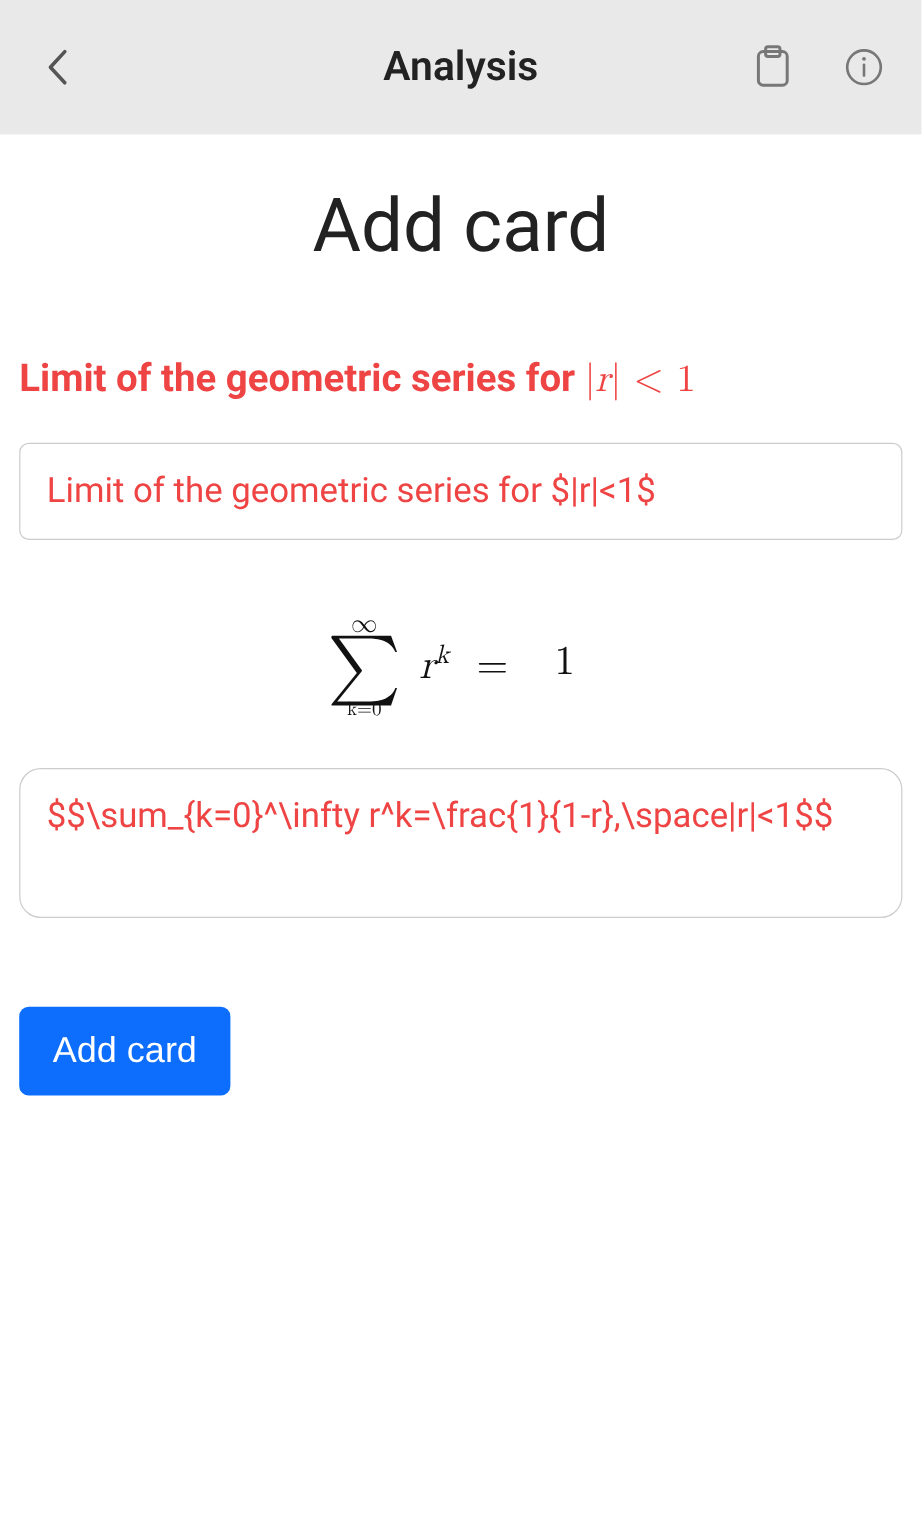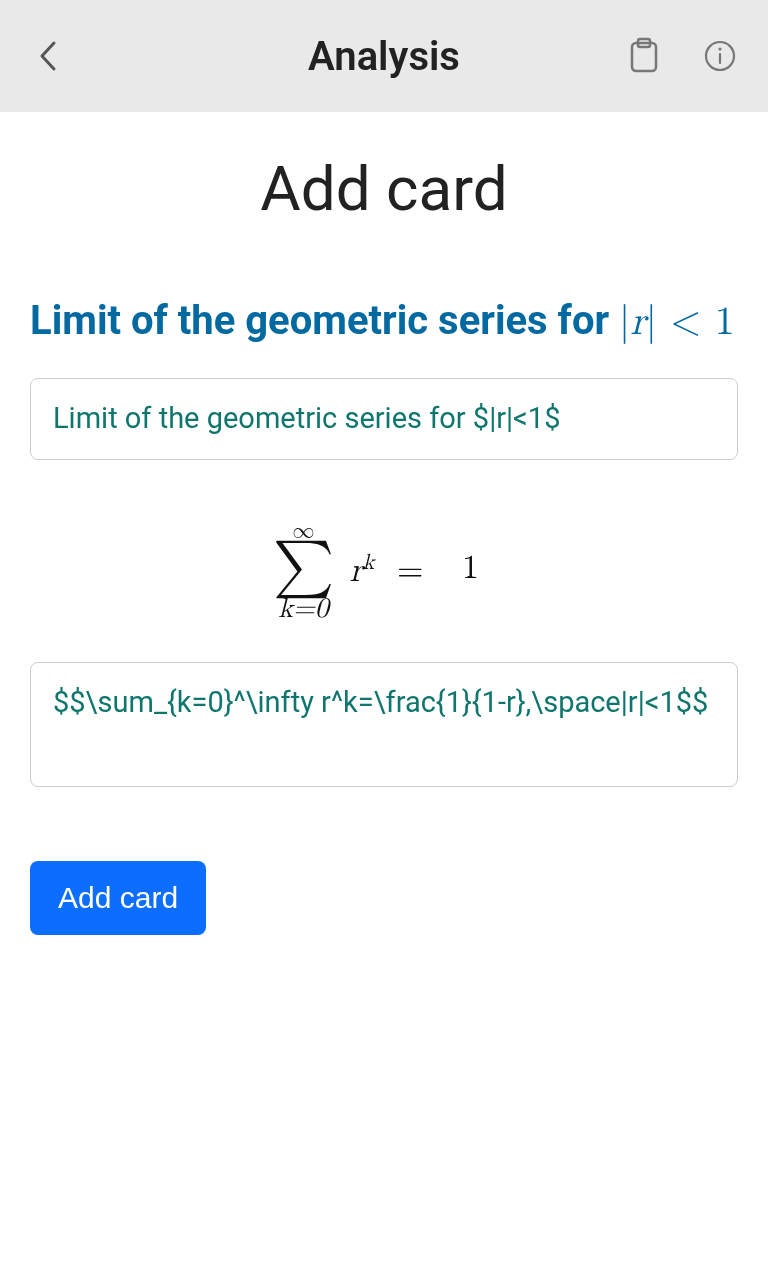--- a/index.html
+++ b/index.html
@@ -14,80 +14,80 @@
   }
   .back-btn {
     width: 40px; height: 40px;
     display: flex; align-items: center; justify-content: center;
     cursor: pointer;
     color: #555;
   }
   .title {
     position: absolute;
     left: 50%; transform: translateX(-50%);
-    font-size: 40px;
+    font-size: 34px;
     font-weight: 600;
     color: #222;
   }
   .header-right {
     margin-left: auto;
     display: flex;
     gap: 36px;
     align-items: center;
   }
   .icon-btn {
     width: 40px; height: 40px;
     display: flex; align-items: center; justify-content: center;
     cursor: pointer;
     color: #777;
   }
   .content {
-    padding: 40px 30px;
+    padding: 40px 16px;
   }
   .page-heading {
     font-size: 62px;
     font-weight: 400;
     text-align: center;
     color: #222;
     margin-bottom: 70px;
   }
   .preview-label {
-    font-size: 40px;
+    font-size: 32px;
     font-weight: 700;
-    color: #0369a1;
+    color: #ef4444;
     margin-bottom: 30px;
     line-height: 1.3;
   }
   .preview-label .math-inline {
     font-weight: 400;
     font-family: "Latin Modern Math", "Cambria Math", Georgia, serif;
   }
   .input-box {
     width: 100%;
     border: 1px solid #ccc;
     border-radius: 8px;
     padding: 18px 22px;
     font-size: 29px;
-    color: #0f766e;
+    color: #ef4444;
     font-family: inherit;
     background: #fff;
     line-height: 1.5;
   }
-  textarea.input-box { resize: none; }
+  textarea.input-box { resize: none; border-radius: 18px; }
   .formula-display {
     text-align: center;
     margin: 60px 0 40px 0;
     font-family: "Latin Modern Math", "Cambria Math", Georgia, serif;
     font-size: 34px;
     color: #111;
   }
   .sum-block { display: inline-flex; flex-direction: column; align-items: center; vertical-align: middle; line-height: 1; margin-right: 4px;}
   .sum-top { font-size: 22px; margin-bottom: -2px;}
   .sum-sigma { font-size: 58px; line-height: 0.9;}
-  .sum-bot { font-size: 28px; font-style: italic; margin-top: 2px;}
+  .sum-bot { font-size: 16px; margin-top: 2px;}
   .frac { display: inline-flex; flex-direction: column; align-items: center; vertical-align: middle; line-height: 1.1; margin: 0 6px;}
   .frac .num { padding: 0 10px 4px 10px;}
   .frac .den { border-top: 2px solid #111; padding: 4px 10px 0 10px;}
   .mi { font-style: italic; }
   .sup { font-size: 0.65em; vertical-align: super; font-style: italic;}
   .eq-part { vertical-align: middle; }
   .add-btn {
     margin-top: 70px;
     display: inline-block;
     background: #0d6efd;

